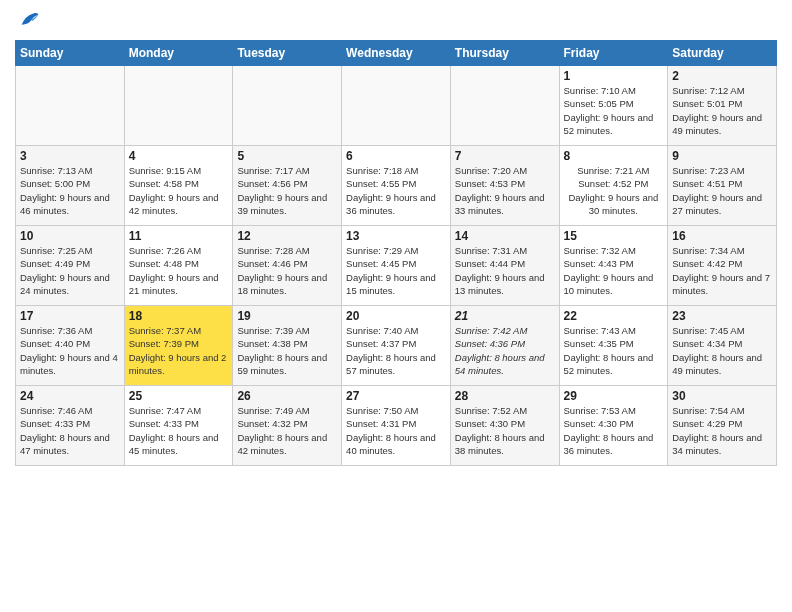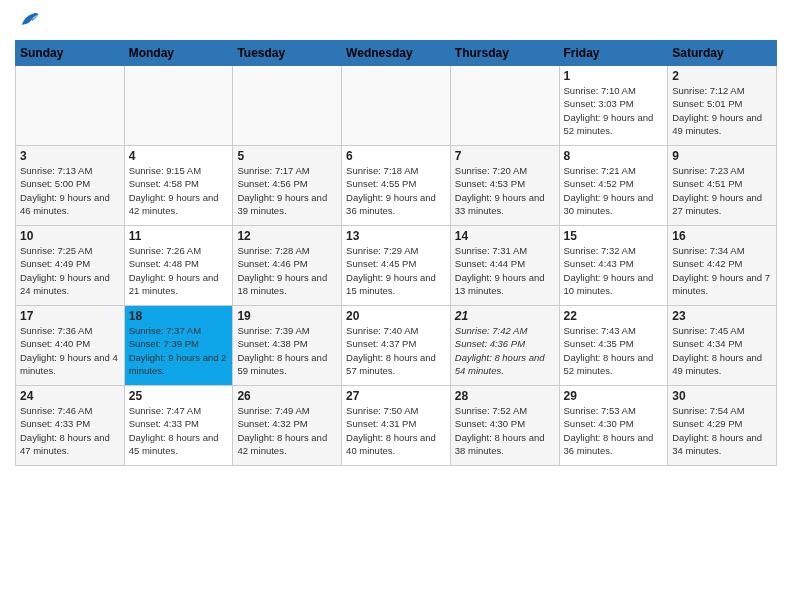--- a/index.html
+++ b/index.html
@@ -52,21 +52,21 @@
       font-size: 14px;
       color: #444;
     }
     table {
       width: 100%;
       border-collapse: collapse;
       table-layout: fixed;
     }
     th {
       background-color: #2e75b6;
-      color: #000000;
+      color: #ffffff;
       font-size: 12px;
       font-weight: bold;
       padding: 5px 4px;
       text-align: left;
       border: 1px solid #2e75b6;
     }
     td {
       border: 1px solid #ccc;
       vertical-align: top;
       padding: 3px 4px;
@@ -137,21 +137,21 @@
     <tbody id="calendar-body">
     <tr>
           <td class="empty-cell" style="background-color: rgb(249, 249, 249);"></td>
           <td class="empty-cell" style="background-color: rgb(249, 249, 249);"></td>
           <td class="empty-cell" style="background-color: rgb(249, 249, 249);"></td>
           <td class="empty-cell" style="background-color: rgb(249, 249, 249);"></td>
           <td class="empty-cell" style="background-color: rgb(249, 249, 249);"></td>
           <td style="background-color: rgb(255, 255, 255);">
             <span class="day-number">1</span>
             <div class="day-info" style="white-space: pre-line;">Sunrise: 7:10 AM
-Sunset: 3:03 PM
+Sunset: 5:05 PM
 Daylight: 9 hours and 52 minutes.</div>
           </td>
           <td style="background-color: rgb(245, 245, 245);">
             <span class="day-number">2</span>
             <div class="day-info" style="white-space: pre-line;">Sunrise: 7:12 AM
 Sunset: 5:01 PM
 Daylight: 9 hours and 49 minutes.</div>
           </td>
         </tr>
         <tr>
@@ -180,21 +180,21 @@
 Daylight: 9 hours and 36 minutes.</div>
           </td>
           <td style="background-color: rgb(245, 245, 245);">
             <span class="day-number">7</span>
             <div class="day-info" style="white-space: pre-line;">Sunrise: 7:20 AM
 Sunset: 4:53 PM
 Daylight: 9 hours and 33 minutes.</div>
           </td>
           <td style="background-color: rgb(255, 255, 255);">
             <span class="day-number">8</span>
-            <div class="day-info" style="white-space: pre-line;">Sunrise: 7:21 AM
+            <div class="day-info" style="white-space: pre-line; text-align: center;">Sunrise: 7:21 AM
 Sunset: 4:52 PM
 Daylight: 9 hours and 30 minutes.</div>
           </td>
           <td style="background-color: rgb(245, 245, 245);">
             <span class="day-number">9</span>
             <div class="day-info" style="white-space: pre-line;">Sunrise: 7:23 AM
 Sunset: 4:51 PM
 Daylight: 9 hours and 27 minutes.</div>
           </td>
         </tr>
@@ -242,21 +242,21 @@
 Daylight: 9 hours and 7 minutes.</div>
           </td>
         </tr>
         <tr>
           <td style="background-color: rgb(245, 245, 245);">
             <span class="day-number">17</span>
             <div class="day-info" style="white-space: pre-line;">Sunrise: 7:36 AM
 Sunset: 4:40 PM
 Daylight: 9 hours and 4 minutes.</div>
           </td>
-          <td style="background-color: #0ea5e9;">
+          <td style="background-color: #fde047;">
             <span class="day-number">18</span>
             <div class="day-info" style="white-space: pre-line;">Sunrise: 7:37 AM
 Sunset: 7:39 PM
 Daylight: 9 hours and 2 minutes.</div>
           </td>
           <td style="background-color: rgb(245, 245, 245);">
             <span class="day-number">19</span>
             <div class="day-info" style="white-space: pre-line;">Sunrise: 7:39 AM
 Sunset: 4:38 PM
 Daylight: 8 hours and 59 minutes.</div>

